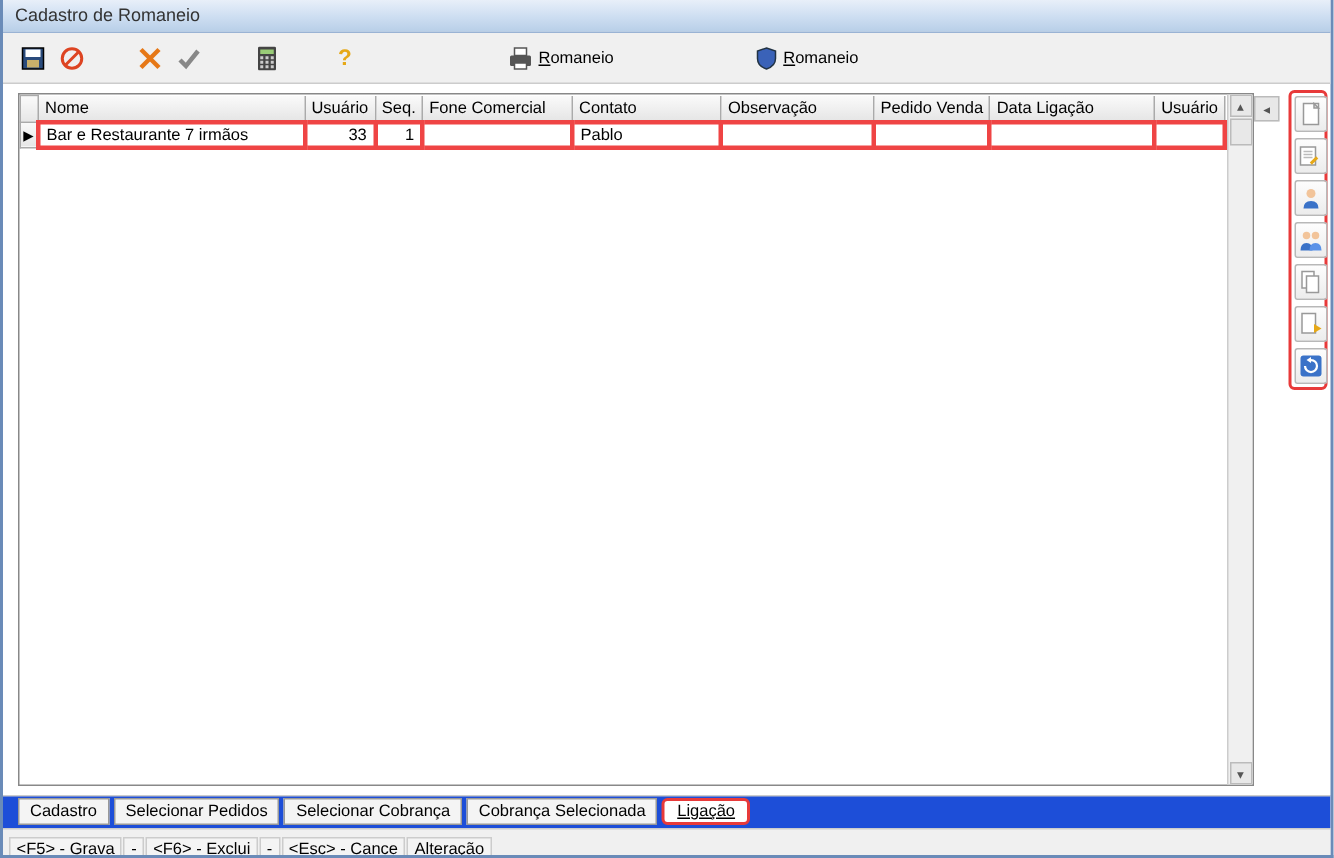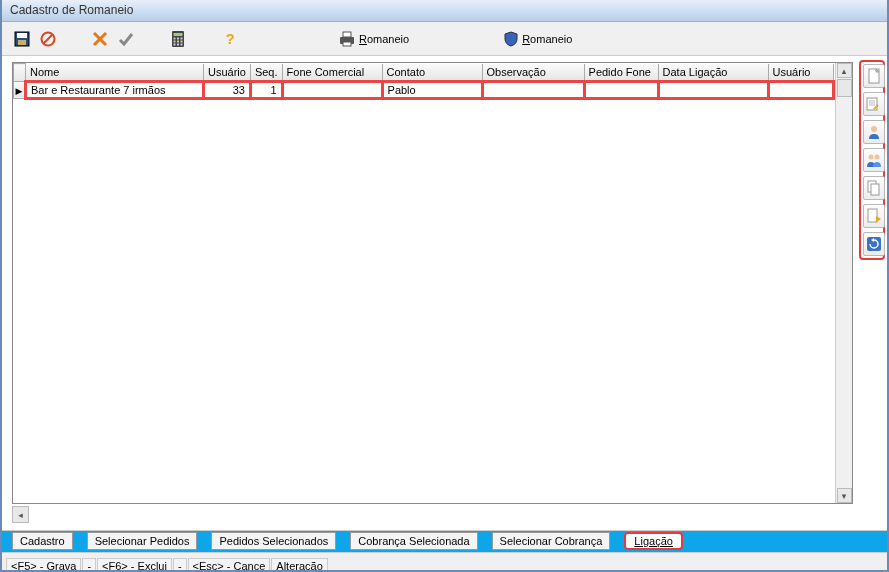--- a/index.html
+++ b/index.html
@@ -49,21 +49,21 @@
 .toolbar .tb-labelbtn u { text-decoration: underline; }
 .main-area {
   position: relative;
   height: calc(100% - 22px - 34px - 22px - 18px);
   display: flex;
 }
 .grid-wrap {
   flex: 1;
   padding: 6px 4px 6px 10px;
   display: flex;
-  flex-direction: column;
+  flex-direction: row;
 }
 .grid-container {
   flex: 1;
   display: flex;
   border: 1px solid #888;
   background: #fff;
   overflow: hidden;
 }
 .grid-table-wrap {
   flex: 1;
@@ -154,25 +154,25 @@
   width: 22px;
   height: 24px;
   border: 1px solid #b8b8b8;
   background: linear-gradient(to bottom,#fdfdfd,#ececec);
   display:flex;align-items:center;justify-content:center;
   border-radius:2px;
   cursor:pointer;
 }
 .bottom-tabs {
   height: 22px;
-  background: #0ea5e9;
+  background: #1d4ed8;
   display: flex;
   align-items: flex-start;
   padding: 0 10px;
-  gap: 15px;
+  gap: 4px;
   border-top: 1px solid #ccc;
 }
 .tab {
   border: 1px solid #999;
   border-top: 1px solid #999;
   background: #f4f4f4;
   padding: 2px 7px;
   font-size: 11px;
   cursor: pointer;
   margin-right: -1px;
@@ -286,21 +286,21 @@
         <table class="grid">
           <thead>
             <tr>
               <th class="rowhead"></th>
               <th style="width:178px">Nome</th>
               <th style="width:44px">Usuário</th>
               <th style="width:28px">Seq.</th>
               <th style="width:100px">Fone Comercial</th>
               <th style="width:100px">Contato</th>
               <th style="width:102px">Observação</th>
-              <th style="width:74px">Pedido Fone</th>
+              <th style="width:74px">Pedido Venda</th>
               <th style="width:110px">Data Ligação</th>
               <th>Usuário</th>
             </tr>
           </thead>
           <tbody>
             <tr>
               <td class="rowhead"><span class="rowarrow">▶</span></td>
               <td>Bar e Restaurante 7 irmãos</td>
               <td class="num">33</td>
               <td class="num">1</td>
@@ -377,23 +377,22 @@
             <polygon points="8,2 8,6 5,4" fill="#fff"></polygon>
           </svg>
       </div>
     </div>
   </div>
 </div>
 
 <div class="bottom-tabs">
   <div class="tab"><span>Cadastro</span></div>
   <div class="tab"><span>Selecionar Pedidos</span></div>
-  <div class="tab"><span>Pedidos Selecionados</span></div>
+  <div class="tab"><span>Selecionar Cobrança</span></div>
   <div class="tab"><span>Cobrança Selecionada</span></div>
-  <div class="tab"><span>Selecionar Cobrança</span></div>
   <div class="tab active"><span>Ligação</span></div>
 </div>
 
 <div class="status-bar">
   <div class="cell">&lt;F5&gt; - Grava</div>
   <div class="cell">-</div>
   <div class="cell">&lt;F6&gt; - Exclui</div>
   <div class="cell">-</div>
   <div class="cell">&lt;Esc&gt; - Cance</div>
   <div class="cell">Alteração</div>

